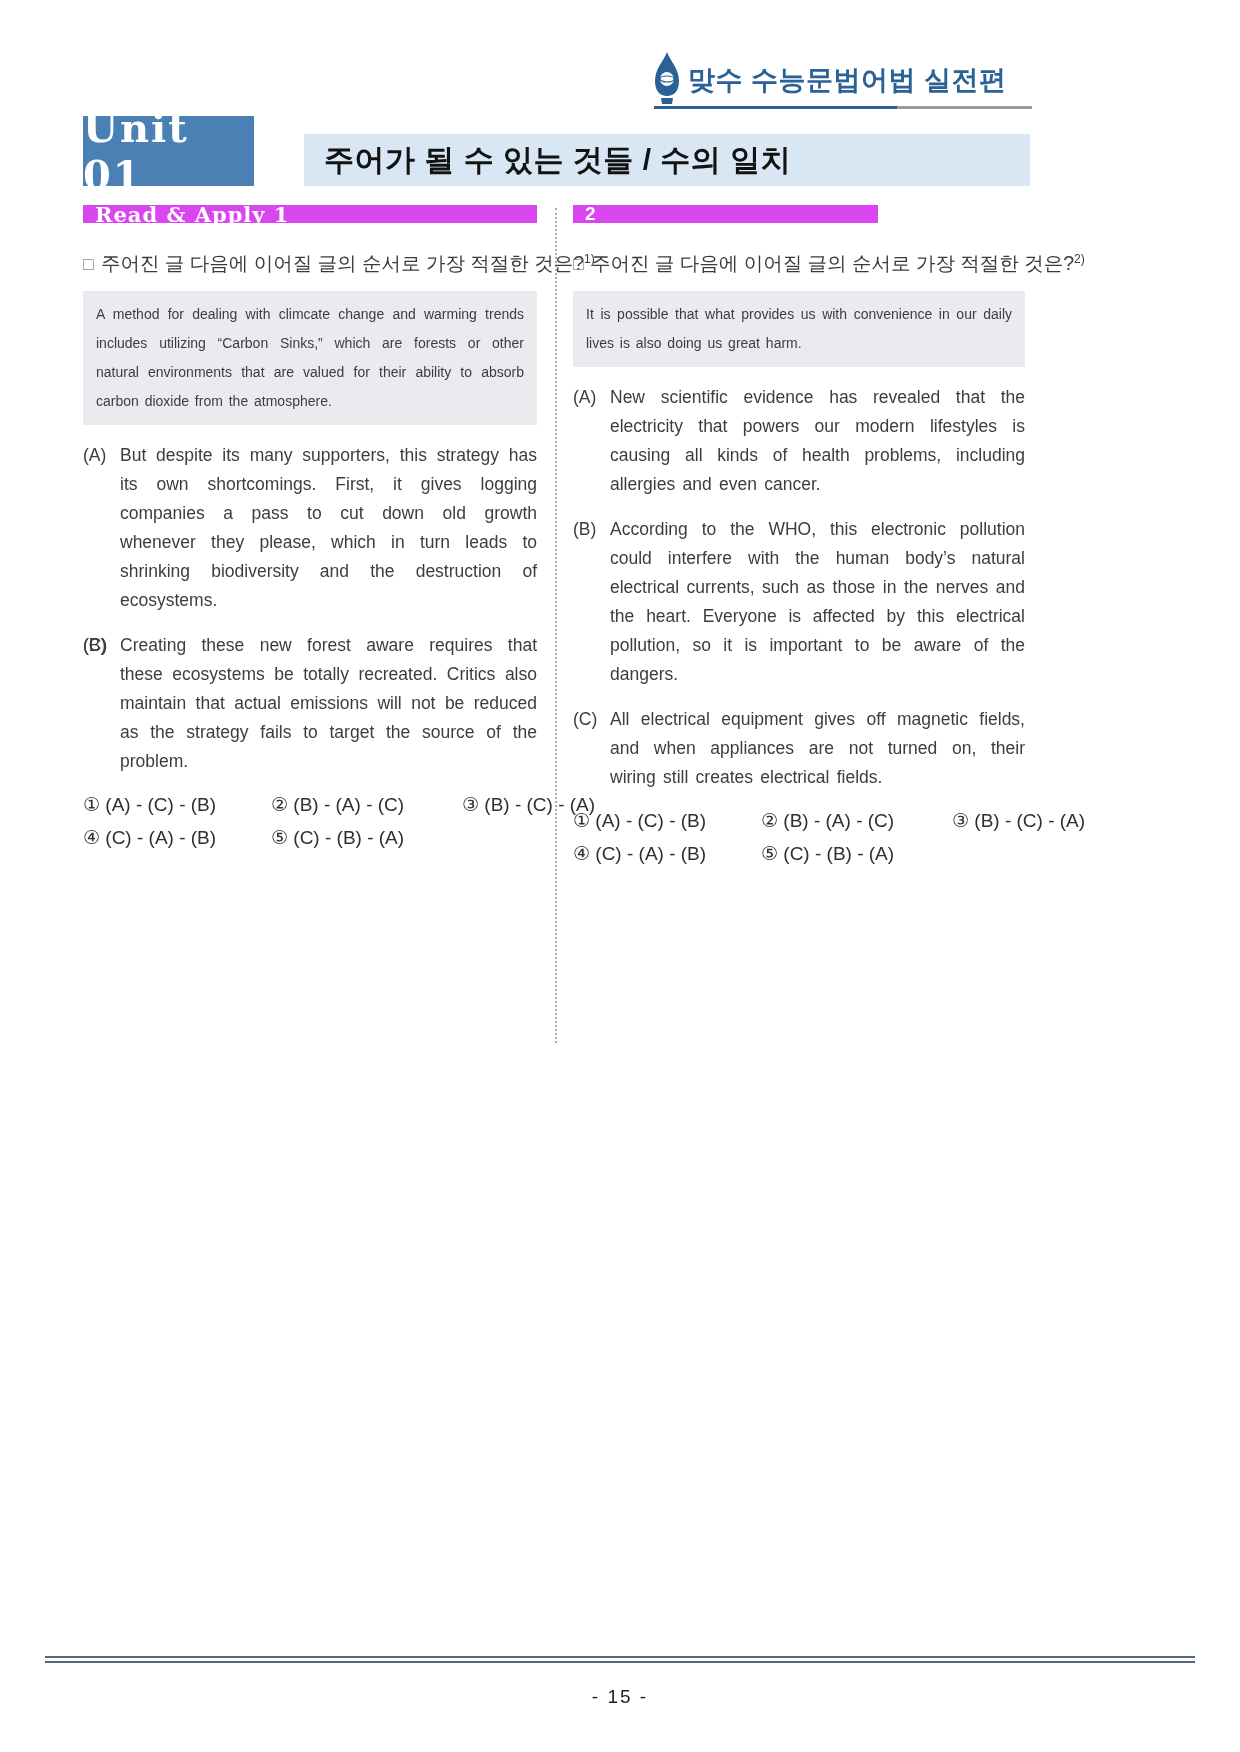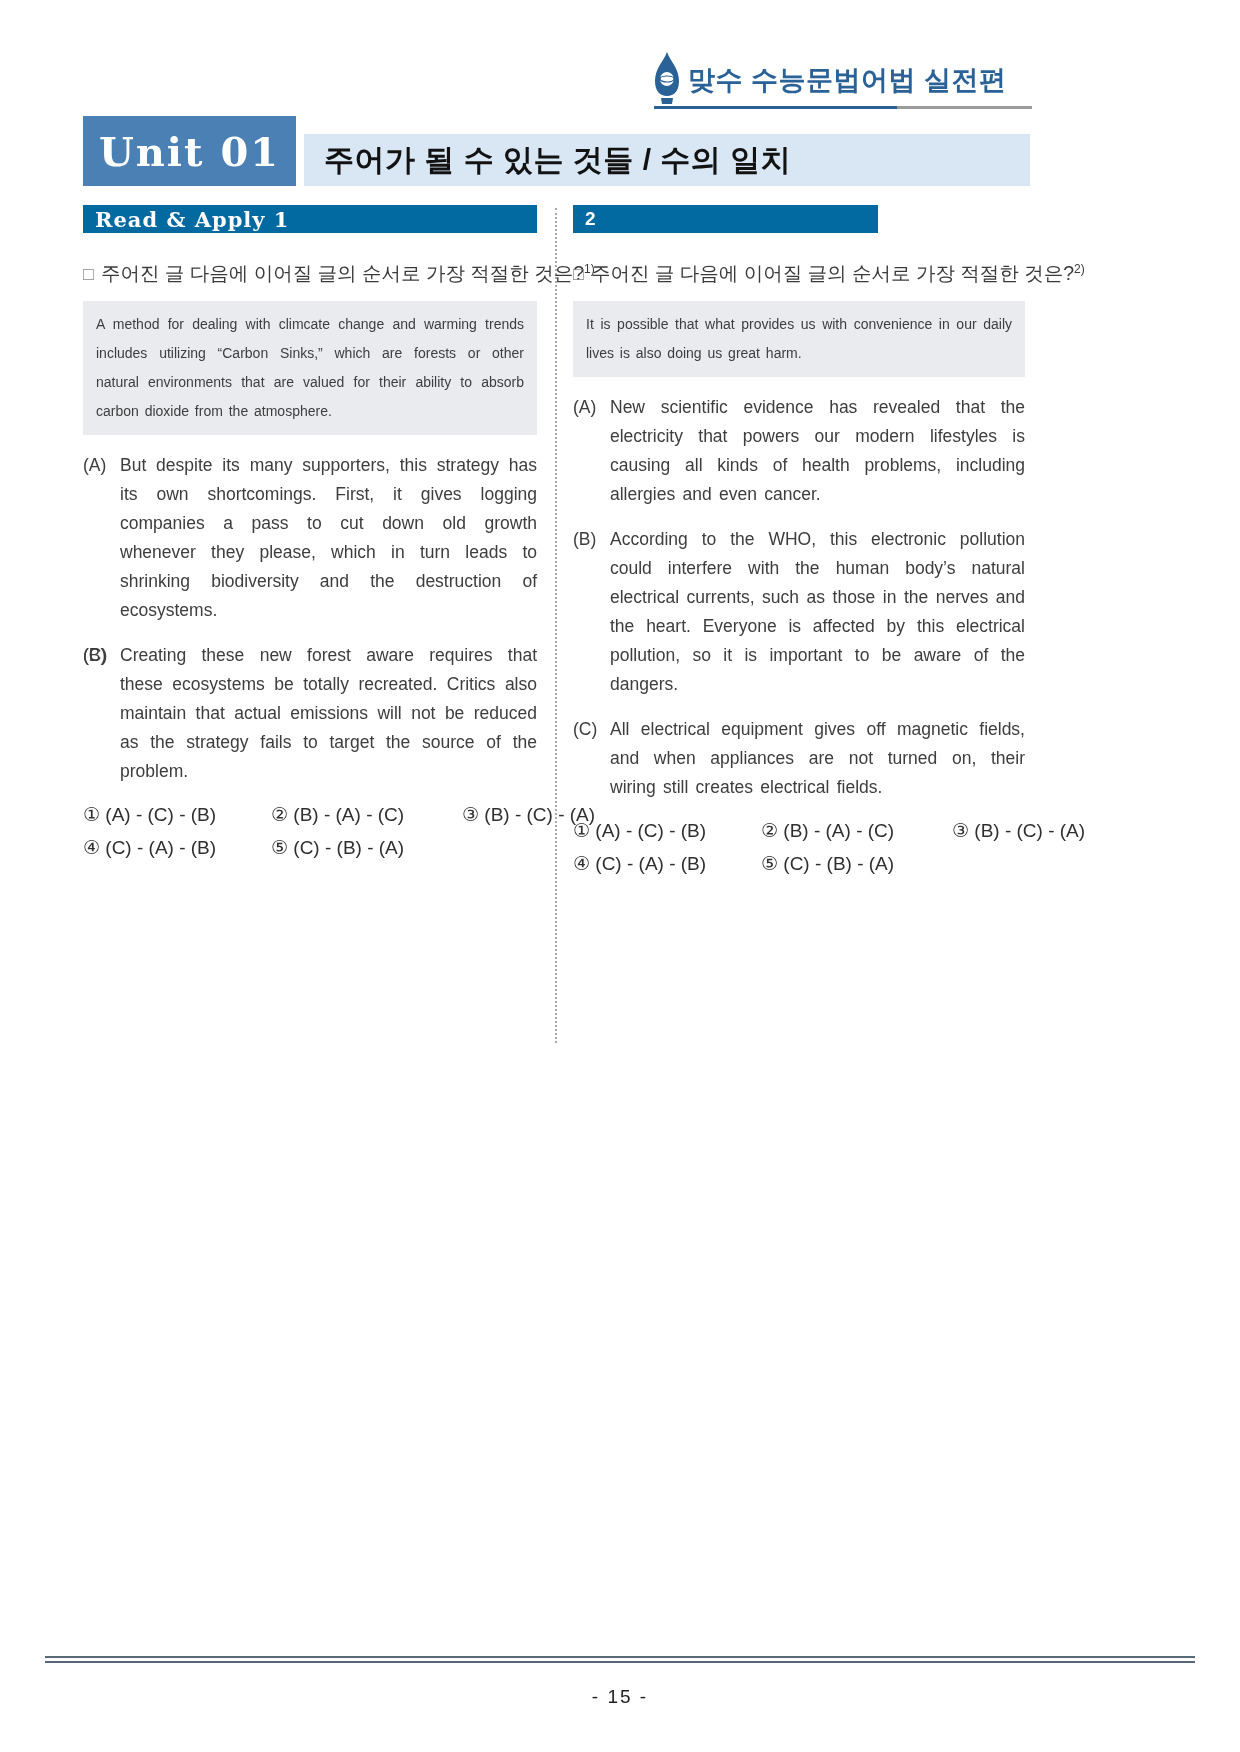--- a/index.html
+++ b/index.html
@@ -18,34 +18,34 @@
   }
   .brand-rule { position:absolute; left:2px; top:56px; width:378px; height:3px; background:#9b9b9b; }
   .brand-rule-blue { position:absolute; left:0; top:0; width:243px; height:3px; background:#2a6196; }
 
   
   .unit-band {
     position:absolute; left:304px; top:134px; width:726px; height:52px;
     background:#d9e7f4; display:flex; align-items:center;
   }
   .unit-box {
-    position:absolute; left:83px; top:116px; width:213px; height:70px;
+    position:absolute; left:83px; top:116px; width:171px; height:70px;
     background:#4a80b4; color:#ffffff; display:flex; align-items:center; justify-content:center;
     font-family:"DejaVu Serif","Liberation Serif",serif; font-weight:bold; font-size:40px; letter-spacing:2px;
   }
   .unit-title { padding-left:20px; font-size:30px; font-weight:bold; color:#121212; letter-spacing:0.5px; white-space:nowrap; }
 
   
   .col { position:absolute; top:205px; }
   .col-left  { left:83px;  width:454px; }
   .col-right { left:573px; width:452px; }
   .divider { position:absolute; left:555px; top:208px; height:835px; border-left:2px dotted #a9a9a9; }
 
   .section-bar {
-    height:28px; background:#0369a1; color:#ffffff;
+    height:18px; background:#d946ef; color:#ffffff;
     display:flex; align-items:center; padding:0 12px; box-sizing:border-box;
   }
   .bar-readapply { font-family:"DejaVu Serif","Liberation Serif",serif; font-weight:bold; font-size:21px; letter-spacing:1px; }
   .bar-number { width:305px; font-weight:bold; font-size:19px; }
 
   .prompt { margin-top:27px; font-size:19.5px; color:#3a3a3a; white-space:nowrap; }
   .prompt .checkbox { color:#8a8a8a; margin-right:7px; font-size:18px; }
   .prompt sup { font-size:12px; color:#3a3a3a; }
 
   .passage {

